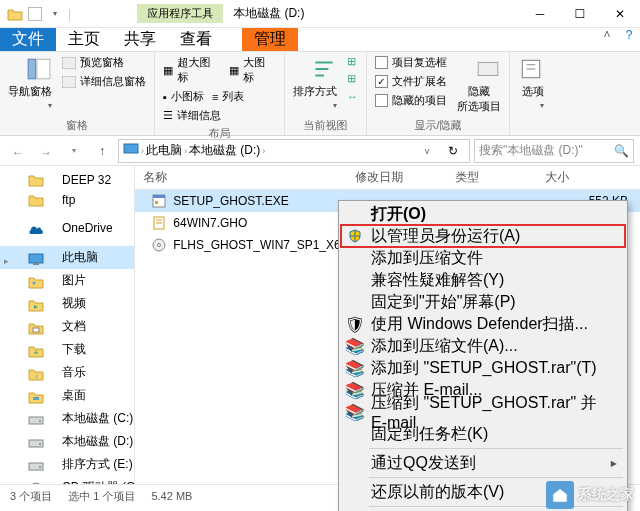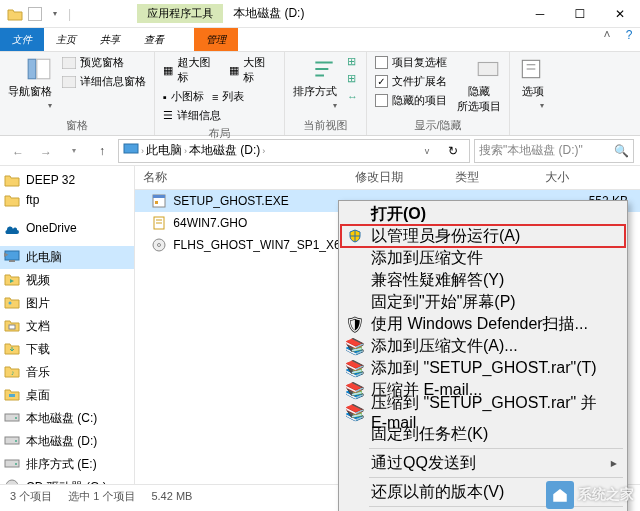--- a/index.html
+++ b/index.html
@@ -10,21 +10,21 @@
 .titlebar .qat { display: flex; align-items: center; gap: 4px; padding: 0 6px; }
 .qat-icon { width: 18px; height: 18px; display: flex; align-items: center; justify-content: center; }
 .tab-context { background: #d8e8b8; padding: 2px 10px; font-size: 11px; margin-left: 60px; }
 .title-text { margin-left: 10px; flex: 1; }
 .window-controls { display: flex; }
 .window-controls div { width: 40px; height: 28px; display: flex; align-items: center; justify-content: center; }
 .ribbon-help { width: 22px; text-align: center; }
 
 
 .ribbon-tabs { height: 24px; display: flex; align-items: stretch; border-bottom: 1px solid #e1e1e1; }
-.ribbon-tab { padding: 0 12px; display: flex; align-items: center; font-size: 10px; cursor: pointer; font-style: italic; }
+.ribbon-tab { padding: 0 12px; display: flex; align-items: center; font-size: 16px; cursor: pointer; }
 .ribbon-tab.file { background: #1979ca; color: #fff; }
 .ribbon-tab.context { background: #f97316; }
 
 
 .ribbon-body { height: 84px; background: #f5f6f7; border-bottom: 1px solid #d8d8d8; display: flex; }
 .ribbon-group { border-right: 1px solid #e1e1e1; padding: 2px 6px; display: flex; flex-direction: column; }
 .ribbon-group-content { flex: 1; display: flex; align-items: flex-start; gap: 6px; }
 .ribbon-group-label { text-align: center; font-size: 11px; color: #666; padding-top: 2px; }
 .rib-btn-large { display: flex; flex-direction: column; align-items: flex-end; gap: 2px; padding: 2px; }
 .rib-btn-large .ic { width: 26px; height: 26px; }
@@ -38,21 +38,21 @@
 .nav-btn.enabled { color: #333; }
 .breadcrumb-box { flex: 1; height: 24px; border: 1px solid #ccc; background: #fff; display: flex; align-items: center; padding: 0 4px; gap: 2px; }
 .crumb { display: flex; align-items: center; gap: 2px; }
 .crumb-sep { color: #888; font-size: 9px; }
 .refresh-btn { width: 24px; height: 22px; display: flex; align-items: center; justify-content: center; }
 .search-box { width: 160px; height: 24px; border: 1px solid #ccc; display: flex; align-items: center; padding: 0 4px; color: #888; gap: 4px; }
 
 
 .main { display: flex; height: 318px; }
 .nav-pane { width: 140px; border-right: 1px solid #e5e5e5; overflow-y: auto; padding: 4px 0; }
-.nav-item { display: flex; align-items: flex-start; gap: 6px; padding: 3px 6px 3px 4px; white-space: nowrap; position: relative; }
+.nav-item { display: flex; align-items: flex-end; gap: 18px; padding: 3px 6px 3px 28px; white-space: nowrap; position: relative; }
 .nav-item.selected { background: #cce8ff; }
 .nav-item .expander { position: absolute; left: 4px; width: 10px; color: #888; font-size: 9px; }
 .nav-icon { width: 16px; height: 14px; flex-shrink: 0; display: inline-flex; align-items: center; justify-content: center; }
 
 .content-pane { flex: 1; position: relative; }
 .column-headers { height: 24px; display: flex; align-items: center; border-bottom: 1px solid #e5e5e5; color: #555; }
 .col-name { width: 220px; padding-left: 8px; }
 .col-date { width: 100px; }
 .col-type { width: 90px; }
 .col-size { flex: 1; }
@@ -298,33 +298,33 @@
             <rect width="14" height="9" x="1" y="1" class="ic-pc"></rect>
             <rect x="5" y="10" width="6" height="2" fill="#888"></rect>
           </svg>
         </span>
         <span>此电脑</span>
       </div>
       <div class="nav-item">
         <span class="nav-icon">
           <svg width="16" height="14">
             <path class="ic-folder" d="M1 3h5l1 2h8v8H1z"></path>
+            <circle cx="6" cy="8" r="1.5" fill="#5ac"></circle>
+          </svg>
+        </span>
+        <span>图片</span>
+      </div>
+      <div class="nav-item">
+        <span class="nav-icon">
+          <svg width="16" height="14">
+            <path class="ic-folder" d="M1 3h5l1 2h8v8H1z"></path>
             <path d="M6 7l4 2-4 2z" fill="#4a8"></path>
           </svg>
         </span>
         <span>视频</span>
-      </div>
-      <div class="nav-item">
-        <span class="nav-icon">
-          <svg width="16" height="14">
-            <path class="ic-folder" d="M1 3h5l1 2h8v8H1z"></path>
-            <circle cx="6" cy="8" r="1.5" fill="#5ac"></circle>
-          </svg>
-        </span>
-        <span>图片</span>
       </div>
       <div class="nav-item">
         <span class="nav-icon">
           <svg width="16" height="14">
             <path class="ic-folder" d="M1 3h5l1 2h8v8H1z"></path>
             <rect x="5" y="7" width="6" height="4" fill="#fff" stroke="#888"></rect>
           </svg>
         </span>
         <span>文档</span>
       </div>

